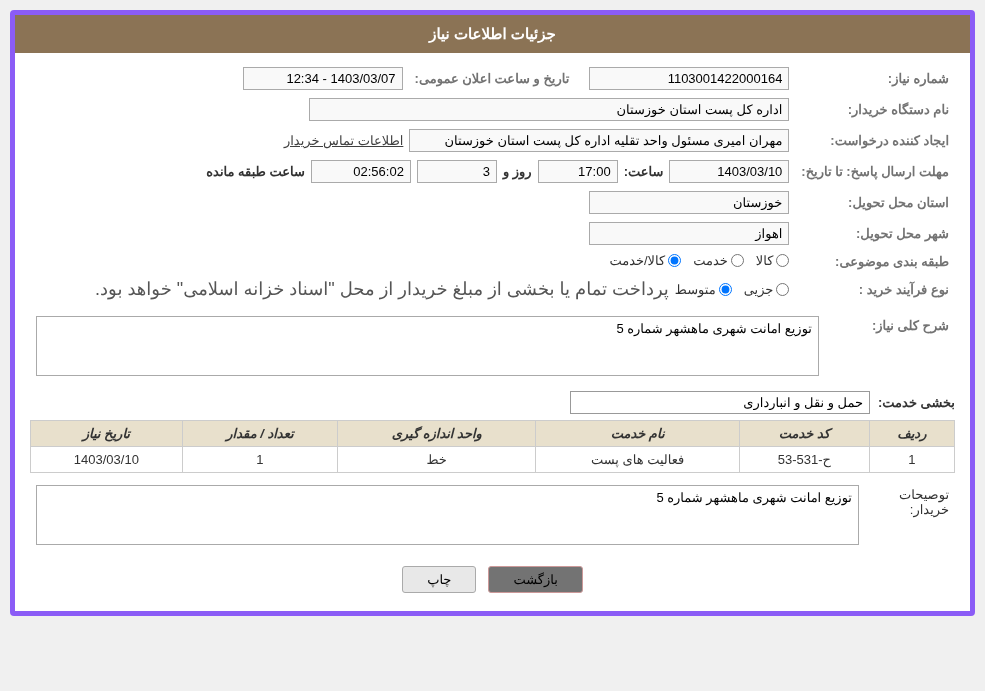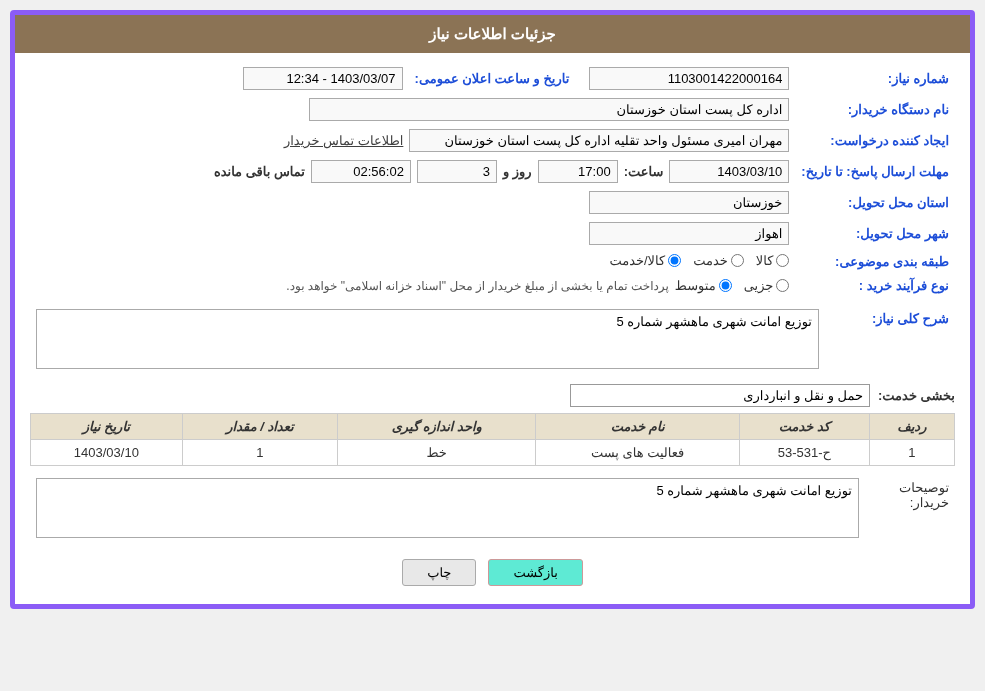--- a/index.html
+++ b/index.html
@@ -39,21 +39,21 @@
       border-collapse: collapse;
       margin-bottom: 8px;
     }
     .info-table td {
       padding: 4px 6px;
       vertical-align: middle;
     }
     .label-cell {
       text-align: right;
       white-space: nowrap;
-      color: #1d4ed8;
+      color: #737373;
       font-weight: bold;
       width: 130px;
     }
     .value-cell {
       text-align: right;
     }
     .input-field {
       border: 1px solid #aaa;
       background: #fff;
       padding: 3px 6px;
@@ -96,21 +96,21 @@
       gap: 12px;
     }
     .radio-item {
       display: inline-flex;
       align-items: center;
       gap: 3px;
       cursor: pointer;
     }
     
     .proc-note {
-      font-size: 12px;
+      font-size: 18px;
       color: #555;
     }
     
     .services-table {
       width: 100%;
       border-collapse: collapse;
       margin-top: 6px;
     }
     .services-table th, .services-table td {
       border: 1px solid #ccc;
@@ -150,21 +150,21 @@
       font-size: 13px;
       font-family: Tahoma, Arial, sans-serif;
       cursor: pointer;
       border: 1px solid #aaa;
       border-radius: 3px;
     }
     .btn-print {
       background: #e8e8e8;
     }
     .btn-back {
-      background: #5eead4;
+      background: #737373;
       border-color: #cc9999;
     }
     
     .group-row {
       display: flex;
       align-items: center;
       gap: 8px;
       margin-bottom: 6px;
     }
     .group-label {
@@ -223,21 +223,21 @@
         <tr>
           <td class="label-cell">مهلت ارسال پاسخ: تا تاریخ:</td>
           <td class="value-cell" colspan="3">
             <div class="inline-row">
               <input class="input-field input-readonly w120" type="text" value="1403/03/10" style="">
               <span class="label-sm">ساعت:</span>
               <input class="input-field input-readonly w80" type="text" value="17:00" style="">
               <span class="label-sm">روز و</span>
               <input class="input-field input-readonly w80" type="text" value="3" style="">
               <input class="input-field input-readonly w100" type="text" value="02:56:02" style="">
-              <span class="label-sm">تماس باقی مانده</span>
+              <span class="label-sm">ساعت طبقه مانده</span>
             </div>
           </td>
         </tr>
 
         <tr>
           <td class="label-cell">استان محل تحویل:</td>
           <td class="value-cell" colspan="3">
             <input class="input-field input-readonly w200" type="text" value="خوزستان" style="">
           </td>
         </tr>

